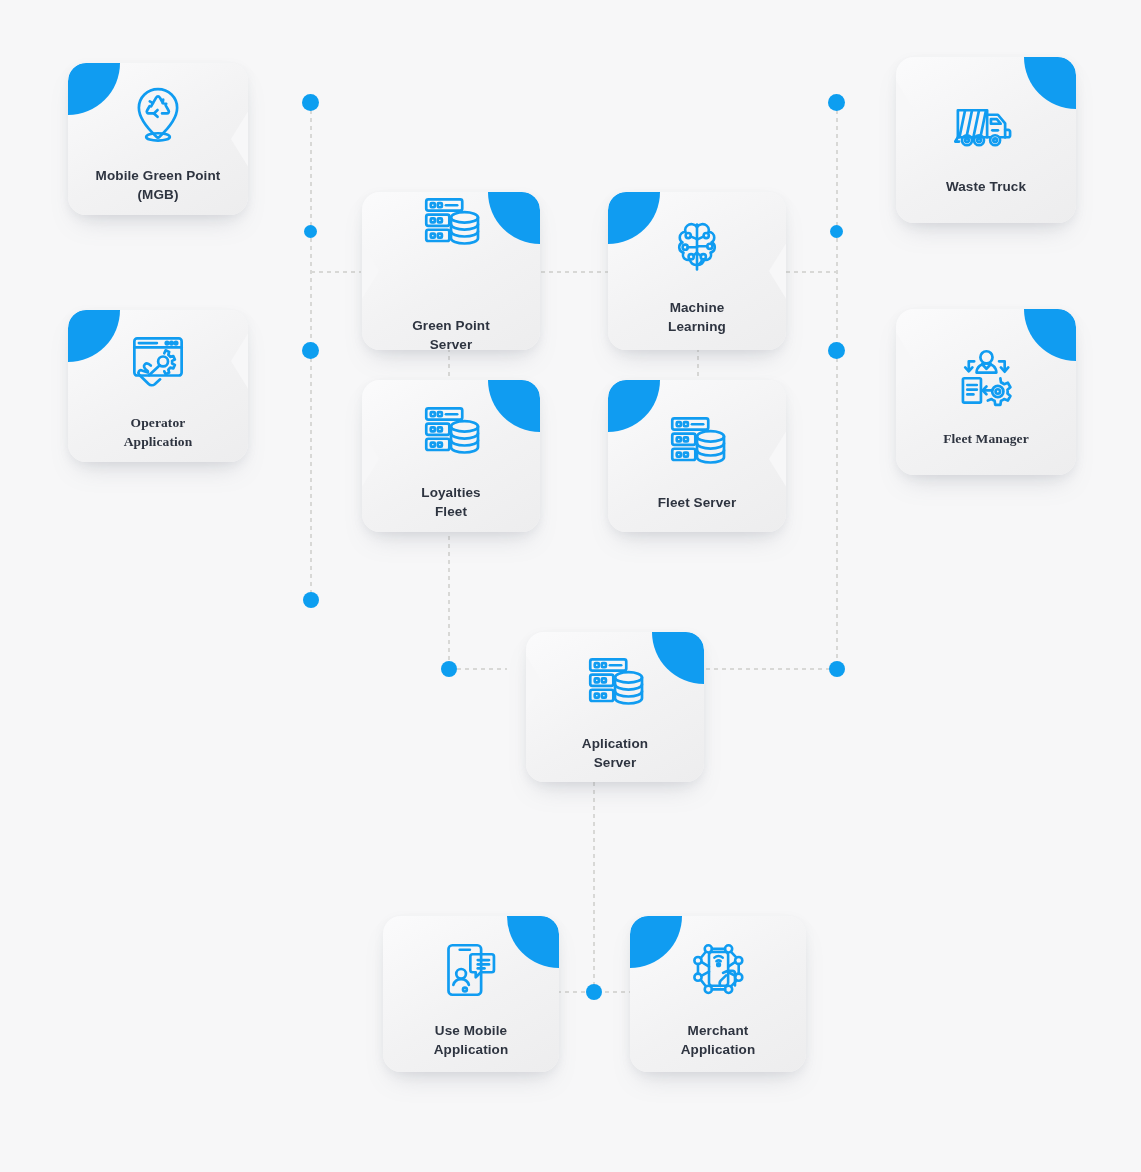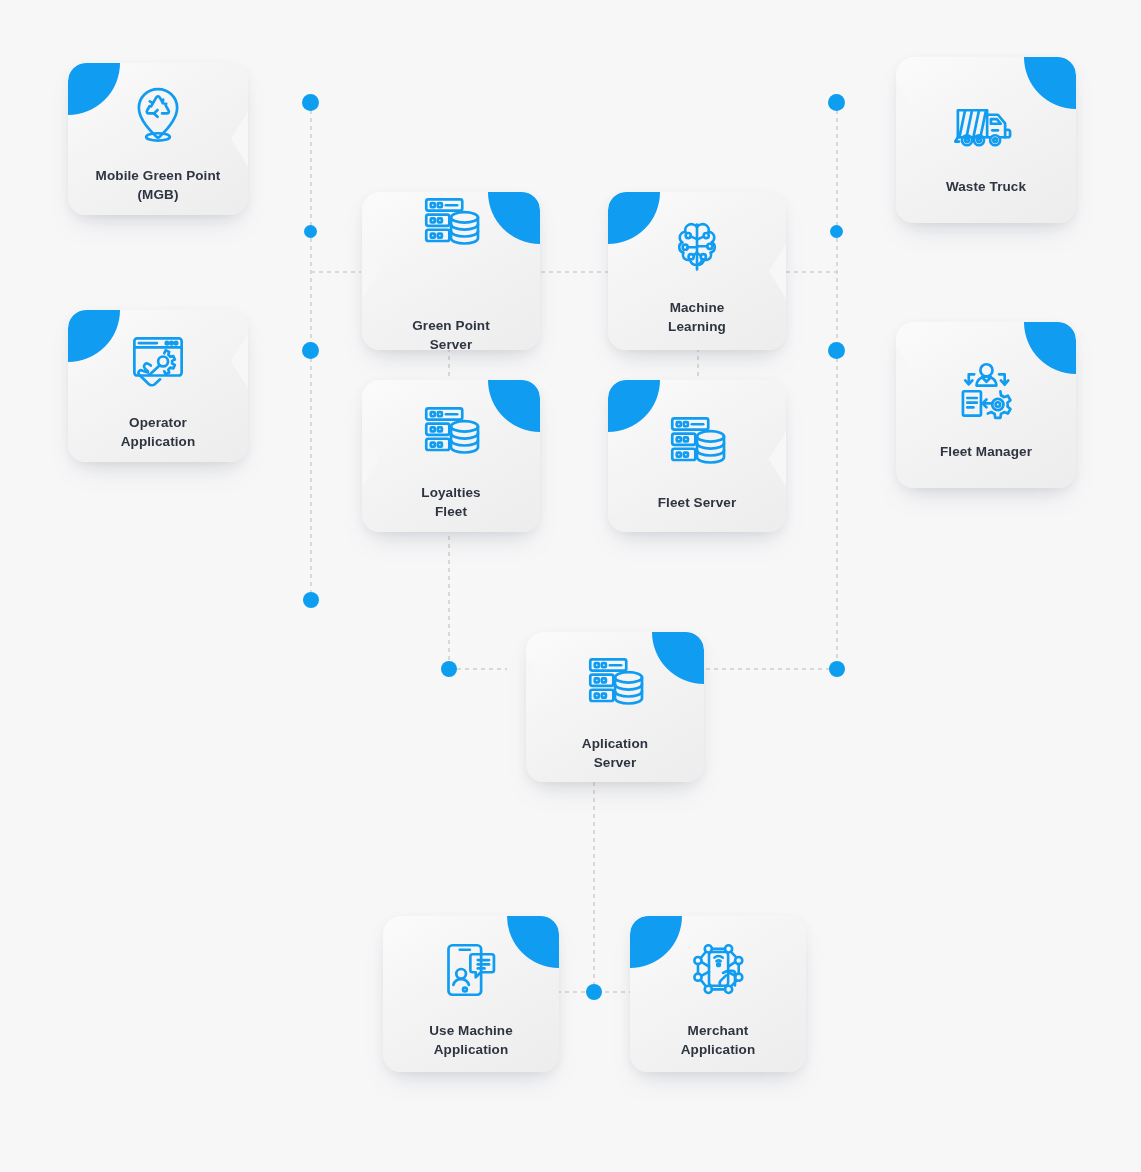--- a/index.html
+++ b/index.html
@@ -101,21 +101,21 @@
         <path d="M24.7 19.9l2.8 1.6-1.6 2.8"></path>
         <path d="M36.6 18.3l-.5 3.2 3.2.5"></path>
         <path d="M31.6 33.6l-3.2-3 3.2-3"></path>
         <ellipse cx="32" cy="51.5" rx="10.5" ry="3.3"></ellipse>
       </svg>
     </span>
     <span class="lbl">Mobile Green Point
 (MGB)</span>
   </div>
 
-  <div class="card" style="left:68px;top:310px;width:180px;height:152px;">
+  <div class="card" style="left:68px;top:310px;width:180px;height:152px;font-family:Liberation Serif, serif;">
     <span class="corner tl"></span>
     <span class="notch right" style="top:22px;"></span>
     <span class="icowrap">
       <svg class="ico" viewBox="0 0 64 64" fill="none" stroke="#109cf1" stroke-width="2.4" stroke-linecap="round" stroke-linejoin="round">
         <rect x="11" y="11" width="42" height="33" rx="2.5"></rect>
         <path d="M11 19h42"></path>
         <path d="M15 15.2h16"></path>
         <circle cx="44" cy="15.2" r="1.1" fill="#109cf1"></circle>
         <circle cx="48" cy="15.2" r="1.1" fill="#109cf1"></circle>
         <circle cx="40" cy="15.2" r="1.1" fill="#109cf1"></circle>
@@ -252,21 +252,21 @@
         <rect x="20.3" y="41.4" width="3.6" height="3.6" rx=".8"></rect>
         <ellipse cx="44" cy="27" rx="12" ry="4.6"></ellipse>
         <path d="M32 27v18.6c0 2.5 5.4 4.6 12 4.6s12-2.1 12-4.6V27"></path>
         <path d="M32 33.2c0 2.5 5.4 4.6 12 4.6s12-2.1 12-4.6"></path>
         <path d="M32 39.4c0 2.5 5.4 4.6 12 4.6s12-2.1 12-4.6"></path>
       </svg>
     </span>
     <span class="lbl">Fleet Server</span>
   </div>
 
-  <div class="card" style="left:896px;top:322px;width:180px;height:166px;">
+  <div class="card" style="left:896px;top:309px;width:180px;height:166px;font-family:Liberation Serif, serif;">
     <span class="corner tr"></span>
     <span class="notch left" style="top:22px;"></span>
     <span class="icowrap">
       <svg class="ico" viewBox="0 0 64 64" fill="none" stroke="#109cf1" stroke-width="2.4" stroke-linecap="round" stroke-linejoin="round">
         <circle cx="32.4" cy="13.6" r="5.4"></circle>
         <path d="M23.6 27.2c0-4.8 4-8.2 8.8-8.2s8.8 3.4 8.8 8.2z"></path>
         <path d="M28.6 19.8l3.8 4 3.8-4"></path>
         <path d="M21.5 17.2h-4.8v8.2"></path>
         <path d="M13.5 22.6l3.2 3.4 3.2-3.4"></path>
         <path d="M43.6 17.2h5v8.2"></path>
@@ -318,21 +318,21 @@
         <path d="M22 14h9"></path>
         <circle cx="26.6" cy="49.4" r="1.7"></circle>
         <path d="M33.4 18h17a2 2 0 0 1 2 2v12a2 2 0 0 1-2 2h-9.6l-4.6 4.4V34h-2.8a2 2 0 0 1-2-2V20a2 2 0 0 1 2-2z"></path>
         <path d="M38 23.2h10"></path>
         <path d="M38 27h10"></path>
         <path d="M38 30.6h6"></path>
         <circle cx="23.2" cy="35.4" r="4.3"></circle>
         <path d="M16.3 45.2a7.2 7.2 0 0 1 13.8 0"></path>
       </svg>
     </span>
-    <span class="lbl">Use Machine
+    <span class="lbl">Use Mobile
 Application</span>
   </div>
 
   <div class="card" style="left:630px;top:916px;width:176px;height:156px;">
     <span class="corner tl"></span>
     <span class="icowrap">
       <svg class="ico" viewBox="0 0 64 64" fill="none" stroke="#109cf1" stroke-width="2.3" stroke-linecap="round" stroke-linejoin="round">
         <rect x="24" y="16" width="17" height="30" rx="2.6"></rect>
         <path d="M28.8 21a5.6 5.6 0 0 1 7.4 0"></path>
         <path d="M30.6 24.2a3 3 0 0 1 3.8 0"></path>

